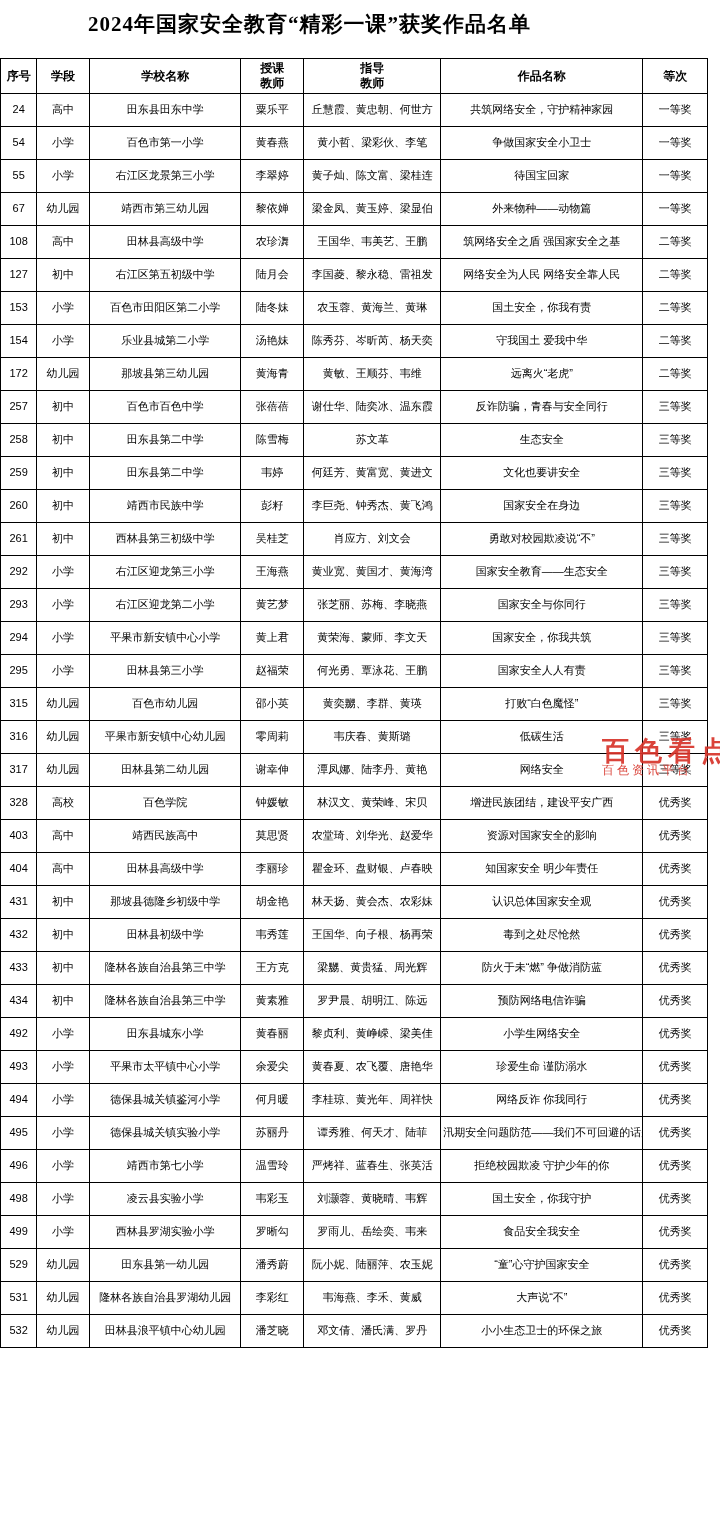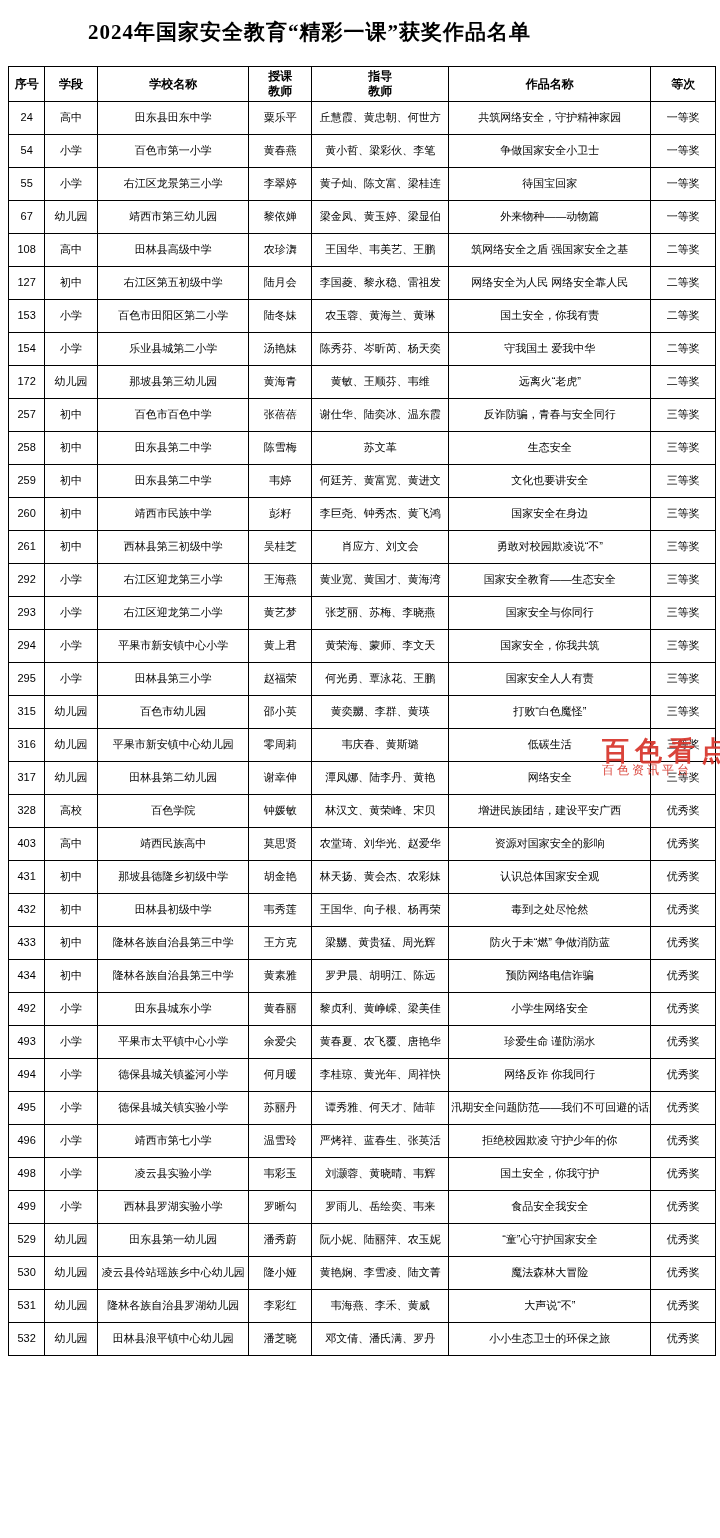--- a/index.html
+++ b/index.html
@@ -9,21 +9,21 @@
   }
   body {
     width: 720px;
     font-family: "Liberation Sans", sans-serif;
     color: #000;
   }
   .page {
     width: 619px;
     position: relative;
     box-sizing: border-box;
-    padding: 8px;
+    padding: 0;
   }
   .doc-title {
     text-align: center;
     font-family: "Liberation Serif", serif;
     font-weight: bold;
     font-size: 21px;
     letter-spacing: 1px;
     padding: 10px 6px 9px 6px;
     color: #000;
   }
@@ -353,20 +353,29 @@
         <tr>
           <td>403</td>
           <td>高中</td>
           <td>靖西民族高中</td>
           <td>莫思贤</td>
           <td>农堂琦、刘华光、赵爱华</td>
           <td>资源对国家安全的影响</td>
           <td>优秀奖</td>
         </tr>
         <tr>
+          <td>404</td>
+          <td>高中</td>
+          <td>田林县高级中学</td>
+          <td>李丽珍</td>
+          <td>瞿金环、盘财银、卢春映</td>
+          <td>知国家安全 明少年责任</td>
+          <td>优秀奖</td>
+        </tr>
+        <tr>
           <td>431</td>
           <td>初中</td>
           <td>那坡县德隆乡初级中学</td>
           <td>胡金艳</td>
           <td>林天扬、黄会杰、农彩妹</td>
           <td>认识总体国家安全观</td>
           <td>优秀奖</td>
         </tr>
         <tr>
           <td>432</td>
@@ -461,29 +470,20 @@
         <tr>
           <td>529</td>
           <td>幼儿园</td>
           <td>田东县第一幼儿园</td>
           <td>潘秀蔚</td>
           <td>阮小妮、陆丽萍、农玉妮</td>
           <td>“童”心守护国家安全</td>
           <td>优秀奖</td>
         </tr>
         <tr>
-          <td>530</td>
-          <td>幼儿园</td>
-          <td>凌云县伶站瑶族乡中心幼儿园</td>
-          <td>隆小娅</td>
-          <td>黄艳娴、李雪凌、陆文菁</td>
-          <td>魔法森林大冒险</td>
-          <td>优秀奖</td>
-        </tr>
-        <tr>
           <td>531</td>
           <td>幼儿园</td>
           <td>隆林各族自治县罗湖幼儿园</td>
           <td>李彩红</td>
           <td>韦海燕、李禾、黄威</td>
           <td>大声说“不”</td>
           <td>优秀奖</td>
         </tr>
         <tr>
           <td>532</td>

